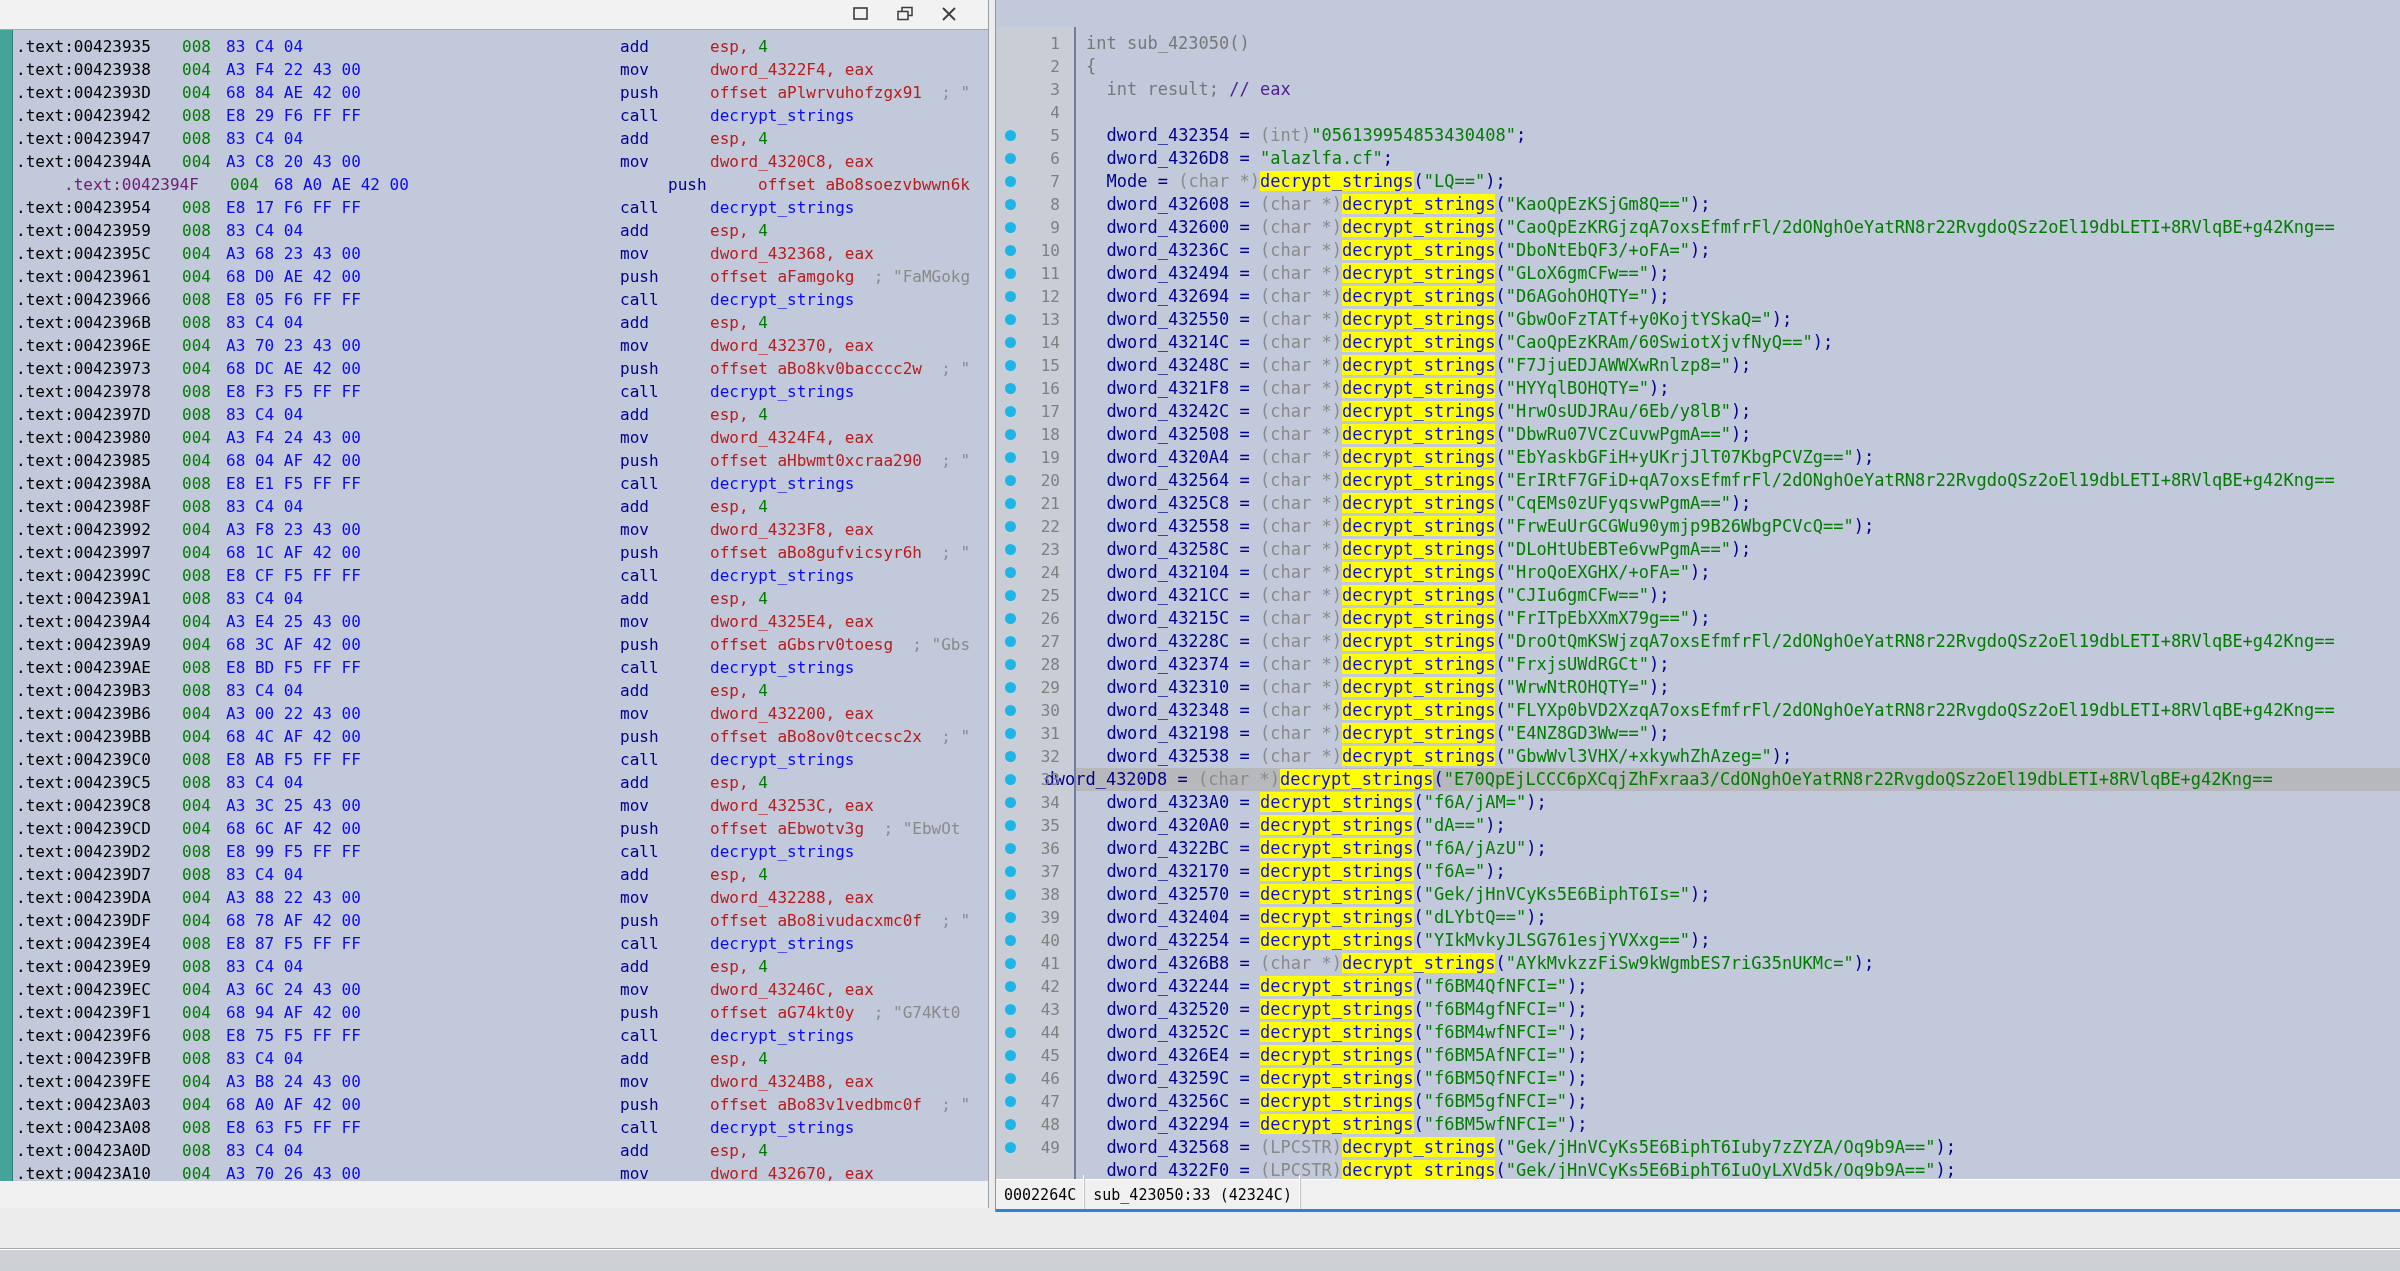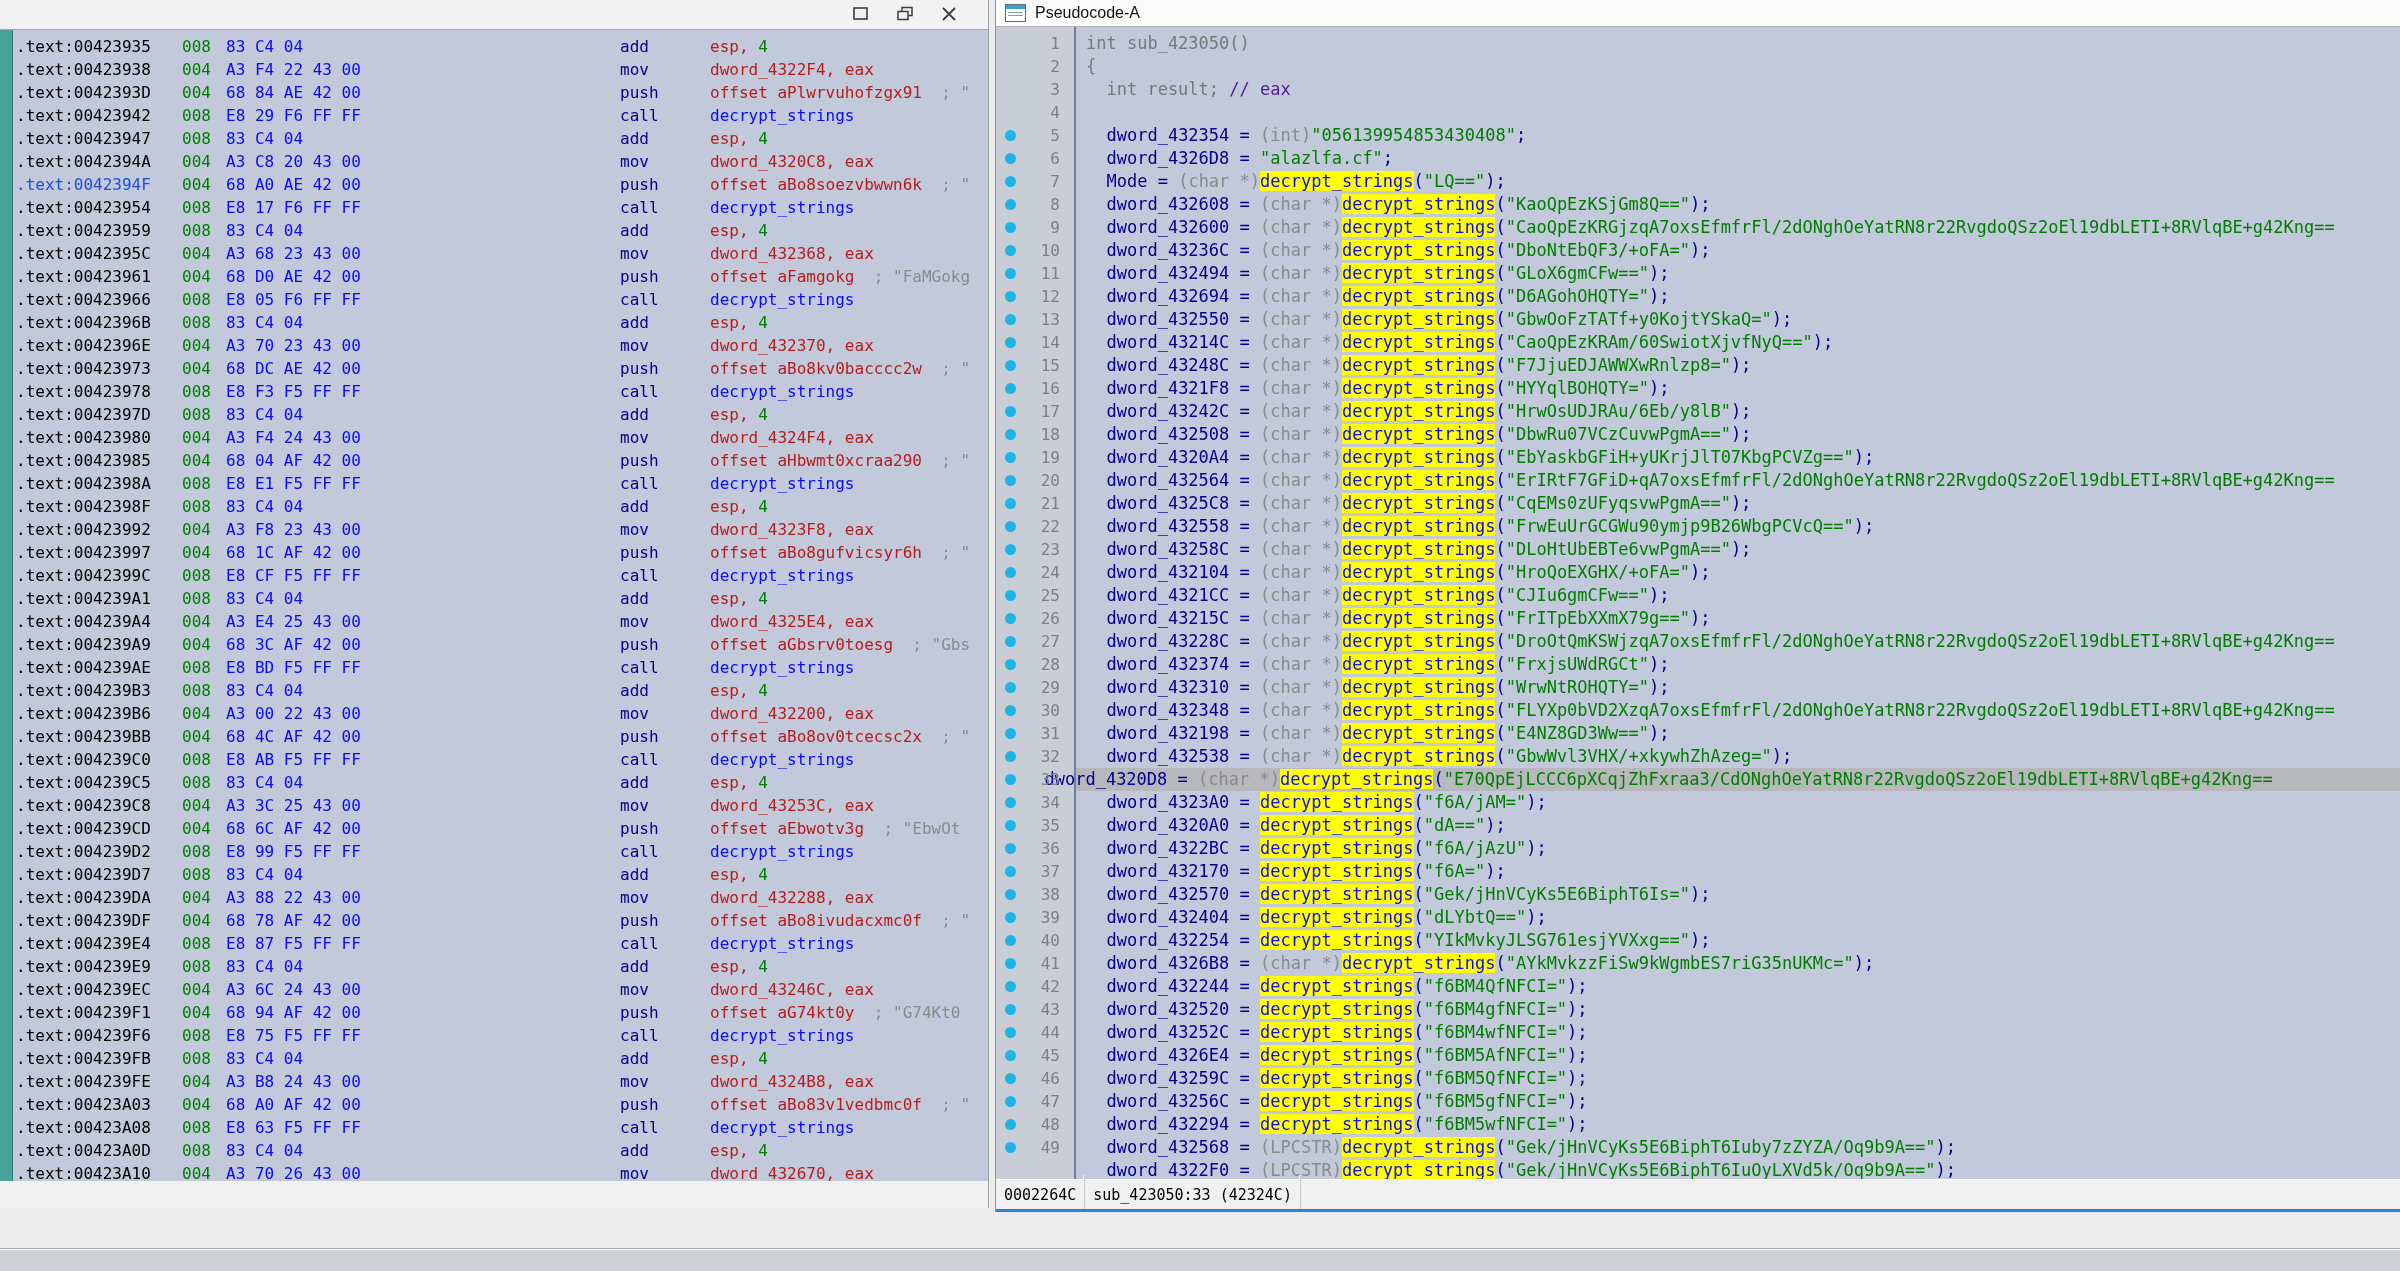--- a/index.html
+++ b/index.html
@@ -10,21 +10,21 @@
   
   #lwin{position:absolute;left:0;top:0;width:988px;height:1208px;background:#f1f1f1;border-right:1px solid #98a0a8;}
   #ltitle{position:absolute;left:0;top:0;right:0;height:29px;background:#f2f2f2;border-bottom:1px solid #a8a8a8;}
   #lbuttons{position:absolute;right:28px;top:4px;display:flex;gap:22px;}
   #lbuttons .wbtn{width:22px;height:20px;display:flex;align-items:center;justify-content:center;cursor:default;}
   #lbody{position:absolute;left:0;top:30px;right:0;bottom:27px;background:#c1c9da;overflow:hidden;}
   #navband{position:absolute;left:0;top:0;bottom:0;width:12px;background:#45a39a;border-right:1px solid #2f7d76;}
   #asm{position:absolute;left:16px;top:5px;right:0;bottom:0;font-size:16px;line-height:23px;white-space:pre;}
   .arow{height:23px;}
   .a-addr{display:inline-block;width:166px;color:#000000;}
-  .a-addr.hot{color:#1d4ed8;}
+  .a-addr.hot{color:#701a75;margin-left:48px;}
   .a-sp{display:inline-block;width:44px;color:#007d00;}
   .a-bytes{display:inline-block;width:394px;color:#0a0af0;}
   .a-mn{display:inline-block;width:90px;color:#00008e;}
   .a-op{color:#b91c1c;}
   .a-num{color:#007d00;}
   .a-call{color:#0a0af0;}
   .a-cmt{color:#8a8a8a;}
   #lstatus{position:absolute;left:0;bottom:0;right:0;height:27px;background:#f0f0f0;border-top:1px solid #ffffff;font-size:15px;display:flex;align-items:center;}
   .scell{height:21px;border:1px solid;border-color:#9b9b9b #ffffff #ffffff #9b9b9b;display:flex;align-items:center;padding:0 4px;color:#000;}
   #lstatus .scell.first{width:84px;margin-left:-2px;}
@@ -82,24 +82,20 @@
       </span>
     </div>
   </div>
   <div id="lbody">
     <div id="navband"></div>
     <div id="asm"><div class="arow"><span class="a-addr">.text:00423935</span><span class="a-sp">008</span><span class="a-bytes">83 C4 04</span><span class="a-mn">add</span><span class="a-op">esp, </span><span class="a-num">4</span></div><div class="arow"><span class="a-addr">.text:00423938</span><span class="a-sp">004</span><span class="a-bytes">A3 F4 22 43 00</span><span class="a-mn">mov</span><span class="a-op">dword_4322F4, eax</span></div><div class="arow"><span class="a-addr">.text:0042393D</span><span class="a-sp">004</span><span class="a-bytes">68 84 AE 42 00</span><span class="a-mn">push</span><span class="a-op">offset aPlwrvuhofzgx91</span><span class="a-cmt">  ; "</span></div><div class="arow"><span class="a-addr">.text:00423942</span><span class="a-sp">008</span><span class="a-bytes">E8 29 F6 FF FF</span><span class="a-mn">call</span><span class="a-call">decrypt_strings</span></div><div class="arow"><span class="a-addr">.text:00423947</span><span class="a-sp">008</span><span class="a-bytes">83 C4 04</span><span class="a-mn">add</span><span class="a-op">esp, </span><span class="a-num">4</span></div><div class="arow"><span class="a-addr">.text:0042394A</span><span class="a-sp">004</span><span class="a-bytes">A3 C8 20 43 00</span><span class="a-mn">mov</span><span class="a-op">dword_4320C8, eax</span></div><div class="arow"><span class="a-addr hot">.text:0042394F</span><span class="a-sp">004</span><span class="a-bytes">68 A0 AE 42 00</span><span class="a-mn">push</span><span class="a-op">offset aBo8soezvbwwn6k</span><span class="a-cmt">  ; "</span></div><div class="arow"><span class="a-addr">.text:00423954</span><span class="a-sp">008</span><span class="a-bytes">E8 17 F6 FF FF</span><span class="a-mn">call</span><span class="a-call">decrypt_strings</span></div><div class="arow"><span class="a-addr">.text:00423959</span><span class="a-sp">008</span><span class="a-bytes">83 C4 04</span><span class="a-mn">add</span><span class="a-op">esp, </span><span class="a-num">4</span></div><div class="arow"><span class="a-addr">.text:0042395C</span><span class="a-sp">004</span><span class="a-bytes">A3 68 23 43 00</span><span class="a-mn">mov</span><span class="a-op">dword_432368, eax</span></div><div class="arow"><span class="a-addr">.text:00423961</span><span class="a-sp">004</span><span class="a-bytes">68 D0 AE 42 00</span><span class="a-mn">push</span><span class="a-op">offset aFamgokg</span><span class="a-cmt">  ; "FaMGokg</span></div><div class="arow"><span class="a-addr">.text:00423966</span><span class="a-sp">008</span><span class="a-bytes">E8 05 F6 FF FF</span><span class="a-mn">call</span><span class="a-call">decrypt_strings</span></div><div class="arow"><span class="a-addr">.text:0042396B</span><span class="a-sp">008</span><span class="a-bytes">83 C4 04</span><span class="a-mn">add</span><span class="a-op">esp, </span><span class="a-num">4</span></div><div class="arow"><span class="a-addr">.text:0042396E</span><span class="a-sp">004</span><span class="a-bytes">A3 70 23 43 00</span><span class="a-mn">mov</span><span class="a-op">dword_432370, eax</span></div><div class="arow"><span class="a-addr">.text:00423973</span><span class="a-sp">004</span><span class="a-bytes">68 DC AE 42 00</span><span class="a-mn">push</span><span class="a-op">offset aBo8kv0bacccc2w</span><span class="a-cmt">  ; "</span></div><div class="arow"><span class="a-addr">.text:00423978</span><span class="a-sp">008</span><span class="a-bytes">E8 F3 F5 FF FF</span><span class="a-mn">call</span><span class="a-call">decrypt_strings</span></div><div class="arow"><span class="a-addr">.text:0042397D</span><span class="a-sp">008</span><span class="a-bytes">83 C4 04</span><span class="a-mn">add</span><span class="a-op">esp, </span><span class="a-num">4</span></div><div class="arow"><span class="a-addr">.text:00423980</span><span class="a-sp">004</span><span class="a-bytes">A3 F4 24 43 00</span><span class="a-mn">mov</span><span class="a-op">dword_4324F4, eax</span></div><div class="arow"><span class="a-addr">.text:00423985</span><span class="a-sp">004</span><span class="a-bytes">68 04 AF 42 00</span><span class="a-mn">push</span><span class="a-op">offset aHbwmt0xcraa290</span><span class="a-cmt">  ; "</span></div><div class="arow"><span class="a-addr">.text:0042398A</span><span class="a-sp">008</span><span class="a-bytes">E8 E1 F5 FF FF</span><span class="a-mn">call</span><span class="a-call">decrypt_strings</span></div><div class="arow"><span class="a-addr">.text:0042398F</span><span class="a-sp">008</span><span class="a-bytes">83 C4 04</span><span class="a-mn">add</span><span class="a-op">esp, </span><span class="a-num">4</span></div><div class="arow"><span class="a-addr">.text:00423992</span><span class="a-sp">004</span><span class="a-bytes">A3 F8 23 43 00</span><span class="a-mn">mov</span><span class="a-op">dword_4323F8, eax</span></div><div class="arow"><span class="a-addr">.text:00423997</span><span class="a-sp">004</span><span class="a-bytes">68 1C AF 42 00</span><span class="a-mn">push</span><span class="a-op">offset aBo8gufvicsyr6h</span><span class="a-cmt">  ; "</span></div><div class="arow"><span class="a-addr">.text:0042399C</span><span class="a-sp">008</span><span class="a-bytes">E8 CF F5 FF FF</span><span class="a-mn">call</span><span class="a-call">decrypt_strings</span></div><div class="arow"><span class="a-addr">.text:004239A1</span><span class="a-sp">008</span><span class="a-bytes">83 C4 04</span><span class="a-mn">add</span><span class="a-op">esp, </span><span class="a-num">4</span></div><div class="arow"><span class="a-addr">.text:004239A4</span><span class="a-sp">004</span><span class="a-bytes">A3 E4 25 43 00</span><span class="a-mn">mov</span><span class="a-op">dword_4325E4, eax</span></div><div class="arow"><span class="a-addr">.text:004239A9</span><span class="a-sp">004</span><span class="a-bytes">68 3C AF 42 00</span><span class="a-mn">push</span><span class="a-op">offset aGbsrv0toesg</span><span class="a-cmt">  ; "Gbs</span></div><div class="arow"><span class="a-addr">.text:004239AE</span><span class="a-sp">008</span><span class="a-bytes">E8 BD F5 FF FF</span><span class="a-mn">call</span><span class="a-call">decrypt_strings</span></div><div class="arow"><span class="a-addr">.text:004239B3</span><span class="a-sp">008</span><span class="a-bytes">83 C4 04</span><span class="a-mn">add</span><span class="a-op">esp, </span><span class="a-num">4</span></div><div class="arow"><span class="a-addr">.text:004239B6</span><span class="a-sp">004</span><span class="a-bytes">A3 00 22 43 00</span><span class="a-mn">mov</span><span class="a-op">dword_432200, eax</span></div><div class="arow"><span class="a-addr">.text:004239BB</span><span class="a-sp">004</span><span class="a-bytes">68 4C AF 42 00</span><span class="a-mn">push</span><span class="a-op">offset aBo8ov0tcecsc2x</span><span class="a-cmt">  ; "</span></div><div class="arow"><span class="a-addr">.text:004239C0</span><span class="a-sp">008</span><span class="a-bytes">E8 AB F5 FF FF</span><span class="a-mn">call</span><span class="a-call">decrypt_strings</span></div><div class="arow"><span class="a-addr">.text:004239C5</span><span class="a-sp">008</span><span class="a-bytes">83 C4 04</span><span class="a-mn">add</span><span class="a-op">esp, </span><span class="a-num">4</span></div><div class="arow"><span class="a-addr">.text:004239C8</span><span class="a-sp">004</span><span class="a-bytes">A3 3C 25 43 00</span><span class="a-mn">mov</span><span class="a-op">dword_43253C, eax</span></div><div class="arow"><span class="a-addr">.text:004239CD</span><span class="a-sp">004</span><span class="a-bytes">68 6C AF 42 00</span><span class="a-mn">push</span><span class="a-op">offset aEbwotv3g</span><span class="a-cmt">  ; "EbwOt</span></div><div class="arow"><span class="a-addr">.text:004239D2</span><span class="a-sp">008</span><span class="a-bytes">E8 99 F5 FF FF</span><span class="a-mn">call</span><span class="a-call">decrypt_strings</span></div><div class="arow"><span class="a-addr">.text:004239D7</span><span class="a-sp">008</span><span class="a-bytes">83 C4 04</span><span class="a-mn">add</span><span class="a-op">esp, </span><span class="a-num">4</span></div><div class="arow"><span class="a-addr">.text:004239DA</span><span class="a-sp">004</span><span class="a-bytes">A3 88 22 43 00</span><span class="a-mn">mov</span><span class="a-op">dword_432288, eax</span></div><div class="arow"><span class="a-addr">.text:004239DF</span><span class="a-sp">004</span><span class="a-bytes">68 78 AF 42 00</span><span class="a-mn">push</span><span class="a-op">offset aBo8ivudacxmc0f</span><span class="a-cmt">  ; "</span></div><div class="arow"><span class="a-addr">.text:004239E4</span><span class="a-sp">008</span><span class="a-bytes">E8 87 F5 FF FF</span><span class="a-mn">call</span><span class="a-call">decrypt_strings</span></div><div class="arow"><span class="a-addr">.text:004239E9</span><span class="a-sp">008</span><span class="a-bytes">83 C4 04</span><span class="a-mn">add</span><span class="a-op">esp, </span><span class="a-num">4</span></div><div class="arow"><span class="a-addr">.text:004239EC</span><span class="a-sp">004</span><span class="a-bytes">A3 6C 24 43 00</span><span class="a-mn">mov</span><span class="a-op">dword_43246C, eax</span></div><div class="arow"><span class="a-addr">.text:004239F1</span><span class="a-sp">004</span><span class="a-bytes">68 94 AF 42 00</span><span class="a-mn">push</span><span class="a-op">offset aG74kt0y</span><span class="a-cmt">  ; "G74Kt0</span></div><div class="arow"><span class="a-addr">.text:004239F6</span><span class="a-sp">008</span><span class="a-bytes">E8 75 F5 FF FF</span><span class="a-mn">call</span><span class="a-call">decrypt_strings</span></div><div class="arow"><span class="a-addr">.text:004239FB</span><span class="a-sp">008</span><span class="a-bytes">83 C4 04</span><span class="a-mn">add</span><span class="a-op">esp, </span><span class="a-num">4</span></div><div class="arow"><span class="a-addr">.text:004239FE</span><span class="a-sp">004</span><span class="a-bytes">A3 B8 24 43 00</span><span class="a-mn">mov</span><span class="a-op">dword_4324B8, eax</span></div><div class="arow"><span class="a-addr">.text:00423A03</span><span class="a-sp">004</span><span class="a-bytes">68 A0 AF 42 00</span><span class="a-mn">push</span><span class="a-op">offset aBo83v1vedbmc0f</span><span class="a-cmt">  ; "</span></div><div class="arow"><span class="a-addr">.text:00423A08</span><span class="a-sp">008</span><span class="a-bytes">E8 63 F5 FF FF</span><span class="a-mn">call</span><span class="a-call">decrypt_strings</span></div><div class="arow"><span class="a-addr">.text:00423A0D</span><span class="a-sp">008</span><span class="a-bytes">83 C4 04</span><span class="a-mn">add</span><span class="a-op">esp, </span><span class="a-num">4</span></div><div class="arow"><span class="a-addr">.text:00423A10</span><span class="a-sp">004</span><span class="a-bytes">A3 70 26 43 00</span><span class="a-mn">mov</span><span class="a-op">dword_432670, eax</span></div></div>
   </div>
 </div>
 
 <div id="rwin">
-  <div id="rtitle">
-    <span class="picon"></span>
-    <span>Pseudocode-A</span>
-  </div>
   <div id="rbody">
     <div id="gutter"></div>
     <div id="code"><div class="cline"><span class="lnum">1</span><span class="ltext"><span class="cg">int sub_423050()</span></span></div><div class="cline"><span class="lnum">2</span><span class="ltext"><span class="cg">{</span></span></div><div class="cline"><span class="lnum">3</span><span class="ltext"><span class="cg">  int result; </span><span class="cm2">// eax</span></span></div><div class="cline"><span class="lnum">4</span><span class="ltext"></span></div><div class="cline"><span class="dot"></span><span class="lnum">5</span><span class="ltext"><span class="cp">  </span><span class="cv">dword_432354</span><span class="cp"> = </span><span class="cc">(int)</span><span class="cs">"056139954853430408"</span><span class="cp">;</span></span></div><div class="cline"><span class="dot"></span><span class="lnum">6</span><span class="ltext"><span class="cp">  </span><span class="cv">dword_4326D8</span><span class="cp"> = </span><span class="cs">"alazlfa.cf"</span><span class="cp">;</span></span></div><div class="cline"><span class="dot"></span><span class="lnum">7</span><span class="ltext"><span class="cp">  </span><span class="cv">Mode</span><span class="cp"> = </span><span class="cc">(char *)</span><span class="cf">decrypt_strings</span><span class="cp">(</span><span class="cs">"LQ=="</span><span class="cp">);</span></span></div><div class="cline"><span class="dot"></span><span class="lnum">8</span><span class="ltext"><span class="cp">  </span><span class="cv">dword_432608</span><span class="cp"> = </span><span class="cc">(char *)</span><span class="cf">decrypt_strings</span><span class="cp">(</span><span class="cs">"KaoQpEzKSjGm8Q=="</span><span class="cp">);</span></span></div><div class="cline"><span class="dot"></span><span class="lnum">9</span><span class="ltext"><span class="cp">  </span><span class="cv">dword_432600</span><span class="cp"> = </span><span class="cc">(char *)</span><span class="cf">decrypt_strings</span><span class="cp">(</span><span class="cs">"CaoQpEzKRGjzqA7oxsEfmfrFl/2dONghOeYatRN8r22RvgdoQSz2oEl19dbLETI+8RVlqBE+g42Kng==</span></span></div><div class="cline"><span class="dot"></span><span class="lnum">10</span><span class="ltext"><span class="cp">  </span><span class="cv">dword_43236C</span><span class="cp"> = </span><span class="cc">(char *)</span><span class="cf">decrypt_strings</span><span class="cp">(</span><span class="cs">"DboNtEbQF3/+oFA="</span><span class="cp">);</span></span></div><div class="cline"><span class="dot"></span><span class="lnum">11</span><span class="ltext"><span class="cp">  </span><span class="cv">dword_432494</span><span class="cp"> = </span><span class="cc">(char *)</span><span class="cf">decrypt_strings</span><span class="cp">(</span><span class="cs">"GLoX6gmCFw=="</span><span class="cp">);</span></span></div><div class="cline"><span class="dot"></span><span class="lnum">12</span><span class="ltext"><span class="cp">  </span><span class="cv">dword_432694</span><span class="cp"> = </span><span class="cc">(char *)</span><span class="cf">decrypt_strings</span><span class="cp">(</span><span class="cs">"D6AGohOHQTY="</span><span class="cp">);</span></span></div><div class="cline"><span class="dot"></span><span class="lnum">13</span><span class="ltext"><span class="cp">  </span><span class="cv">dword_432550</span><span class="cp"> = </span><span class="cc">(char *)</span><span class="cf">decrypt_strings</span><span class="cp">(</span><span class="cs">"GbwOoFzTATf+y0KojtYSkaQ="</span><span class="cp">);</span></span></div><div class="cline"><span class="dot"></span><span class="lnum">14</span><span class="ltext"><span class="cp">  </span><span class="cv">dword_43214C</span><span class="cp"> = </span><span class="cc">(char *)</span><span class="cf">decrypt_strings</span><span class="cp">(</span><span class="cs">"CaoQpEzKRAm/60SwiotXjvfNyQ=="</span><span class="cp">);</span></span></div><div class="cline"><span class="dot"></span><span class="lnum">15</span><span class="ltext"><span class="cp">  </span><span class="cv">dword_43248C</span><span class="cp"> = </span><span class="cc">(char *)</span><span class="cf">decrypt_strings</span><span class="cp">(</span><span class="cs">"F7JjuEDJAWWXwRnlzp8="</span><span class="cp">);</span></span></div><div class="cline"><span class="dot"></span><span class="lnum">16</span><span class="ltext"><span class="cp">  </span><span class="cv">dword_4321F8</span><span class="cp"> = </span><span class="cc">(char *)</span><span class="cf">decrypt_strings</span><span class="cp">(</span><span class="cs">"HYYqlBOHQTY="</span><span class="cp">);</span></span></div><div class="cline"><span class="dot"></span><span class="lnum">17</span><span class="ltext"><span class="cp">  </span><span class="cv">dword_43242C</span><span class="cp"> = </span><span class="cc">(char *)</span><span class="cf">decrypt_strings</span><span class="cp">(</span><span class="cs">"HrwOsUDJRAu/6Eb/y8lB"</span><span class="cp">);</span></span></div><div class="cline"><span class="dot"></span><span class="lnum">18</span><span class="ltext"><span class="cp">  </span><span class="cv">dword_432508</span><span class="cp"> = </span><span class="cc">(char *)</span><span class="cf">decrypt_strings</span><span class="cp">(</span><span class="cs">"DbwRu07VCzCuvwPgmA=="</span><span class="cp">);</span></span></div><div class="cline"><span class="dot"></span><span class="lnum">19</span><span class="ltext"><span class="cp">  </span><span class="cv">dword_4320A4</span><span class="cp"> = </span><span class="cc">(char *)</span><span class="cf">decrypt_strings</span><span class="cp">(</span><span class="cs">"EbYaskbGFiH+yUKrjJlT07KbgPCVZg=="</span><span class="cp">);</span></span></div><div class="cline"><span class="dot"></span><span class="lnum">20</span><span class="ltext"><span class="cp">  </span><span class="cv">dword_432564</span><span class="cp"> = </span><span class="cc">(char *)</span><span class="cf">decrypt_strings</span><span class="cp">(</span><span class="cs">"ErIRtF7GFiD+qA7oxsEfmfrFl/2dONghOeYatRN8r22RvgdoQSz2oEl19dbLETI+8RVlqBE+g42Kng==</span></span></div><div class="cline"><span class="dot"></span><span class="lnum">21</span><span class="ltext"><span class="cp">  </span><span class="cv">dword_4325C8</span><span class="cp"> = </span><span class="cc">(char *)</span><span class="cf">decrypt_strings</span><span class="cp">(</span><span class="cs">"CqEMs0zUFyqsvwPgmA=="</span><span class="cp">);</span></span></div><div class="cline"><span class="dot"></span><span class="lnum">22</span><span class="ltext"><span class="cp">  </span><span class="cv">dword_432558</span><span class="cp"> = </span><span class="cc">(char *)</span><span class="cf">decrypt_strings</span><span class="cp">(</span><span class="cs">"FrwEuUrGCGWu90ymjp9B26WbgPCVcQ=="</span><span class="cp">);</span></span></div><div class="cline"><span class="dot"></span><span class="lnum">23</span><span class="ltext"><span class="cp">  </span><span class="cv">dword_43258C</span><span class="cp"> = </span><span class="cc">(char *)</span><span class="cf">decrypt_strings</span><span class="cp">(</span><span class="cs">"DLoHtUbEBTe6vwPgmA=="</span><span class="cp">);</span></span></div><div class="cline"><span class="dot"></span><span class="lnum">24</span><span class="ltext"><span class="cp">  </span><span class="cv">dword_432104</span><span class="cp"> = </span><span class="cc">(char *)</span><span class="cf">decrypt_strings</span><span class="cp">(</span><span class="cs">"HroQoEXGHX/+oFA="</span><span class="cp">);</span></span></div><div class="cline"><span class="dot"></span><span class="lnum">25</span><span class="ltext"><span class="cp">  </span><span class="cv">dword_4321CC</span><span class="cp"> = </span><span class="cc">(char *)</span><span class="cf">decrypt_strings</span><span class="cp">(</span><span class="cs">"CJIu6gmCFw=="</span><span class="cp">);</span></span></div><div class="cline"><span class="dot"></span><span class="lnum">26</span><span class="ltext"><span class="cp">  </span><span class="cv">dword_43215C</span><span class="cp"> = </span><span class="cc">(char *)</span><span class="cf">decrypt_strings</span><span class="cp">(</span><span class="cs">"FrITpEbXXmX79g=="</span><span class="cp">);</span></span></div><div class="cline"><span class="dot"></span><span class="lnum">27</span><span class="ltext"><span class="cp">  </span><span class="cv">dword_43228C</span><span class="cp"> = </span><span class="cc">(char *)</span><span class="cf">decrypt_strings</span><span class="cp">(</span><span class="cs">"DroOtQmKSWjzqA7oxsEfmfrFl/2dONghOeYatRN8r22RvgdoQSz2oEl19dbLETI+8RVlqBE+g42Kng==</span></span></div><div class="cline"><span class="dot"></span><span class="lnum">28</span><span class="ltext"><span class="cp">  </span><span class="cv">dword_432374</span><span class="cp"> = </span><span class="cc">(char *)</span><span class="cf">decrypt_strings</span><span class="cp">(</span><span class="cs">"FrxjsUWdRGCt"</span><span class="cp">);</span></span></div><div class="cline"><span class="dot"></span><span class="lnum">29</span><span class="ltext"><span class="cp">  </span><span class="cv">dword_432310</span><span class="cp"> = </span><span class="cc">(char *)</span><span class="cf">decrypt_strings</span><span class="cp">(</span><span class="cs">"WrwNtROHQTY="</span><span class="cp">);</span></span></div><div class="cline"><span class="dot"></span><span class="lnum">30</span><span class="ltext"><span class="cp">  </span><span class="cv">dword_432348</span><span class="cp"> = </span><span class="cc">(char *)</span><span class="cf">decrypt_strings</span><span class="cp">(</span><span class="cs">"FLYXp0bVD2XzqA7oxsEfmfrFl/2dONghOeYatRN8r22RvgdoQSz2oEl19dbLETI+8RVlqBE+g42Kng==</span></span></div><div class="cline"><span class="dot"></span><span class="lnum">31</span><span class="ltext"><span class="cp">  </span><span class="cv">dword_432198</span><span class="cp"> = </span><span class="cc">(char *)</span><span class="cf">decrypt_strings</span><span class="cp">(</span><span class="cs">"E4NZ8GD3Ww=="</span><span class="cp">);</span></span></div><div class="cline"><span class="dot"></span><span class="lnum">32</span><span class="ltext"><span class="cp">  </span><span class="cv">dword_432538</span><span class="cp"> = </span><span class="cc">(char *)</span><span class="cf">decrypt_strings</span><span class="cp">(</span><span class="cs">"GbwWvl3VHX/+xkywhZhAzeg="</span><span class="cp">);</span></span></div><div class="cline sel"><span class="dot"></span><span class="lnum">33</span><span class="ltext"><span class="cp">  </span><span class="cv">dword_4320D8</span><span class="cp"> = </span><span class="cc">(char *)</span><span class="cf">decrypt_strings</span><span class="cp">(</span><span class="cs">"E70QpEjLCCC6pXCqjZhFxraa3/CdONghOeYatRN8r22RvgdoQSz2oEl19dbLETI+8RVlqBE+g42Kng==</span></span></div><div class="cline"><span class="dot"></span><span class="lnum">34</span><span class="ltext"><span class="cp">  </span><span class="cv">dword_4323A0</span><span class="cp"> = </span><span class="cf">decrypt_strings</span><span class="cp">(</span><span class="cs">"f6A/jAM="</span><span class="cp">);</span></span></div><div class="cline"><span class="dot"></span><span class="lnum">35</span><span class="ltext"><span class="cp">  </span><span class="cv">dword_4320A0</span><span class="cp"> = </span><span class="cf">decrypt_strings</span><span class="cp">(</span><span class="cs">"dA=="</span><span class="cp">);</span></span></div><div class="cline"><span class="dot"></span><span class="lnum">36</span><span class="ltext"><span class="cp">  </span><span class="cv">dword_4322BC</span><span class="cp"> = </span><span class="cf">decrypt_strings</span><span class="cp">(</span><span class="cs">"f6A/jAzU"</span><span class="cp">);</span></span></div><div class="cline"><span class="dot"></span><span class="lnum">37</span><span class="ltext"><span class="cp">  </span><span class="cv">dword_432170</span><span class="cp"> = </span><span class="cf">decrypt_strings</span><span class="cp">(</span><span class="cs">"f6A="</span><span class="cp">);</span></span></div><div class="cline"><span class="dot"></span><span class="lnum">38</span><span class="ltext"><span class="cp">  </span><span class="cv">dword_432570</span><span class="cp"> = </span><span class="cf">decrypt_strings</span><span class="cp">(</span><span class="cs">"Gek/jHnVCyKs5E6BiphT6Is="</span><span class="cp">);</span></span></div><div class="cline"><span class="dot"></span><span class="lnum">39</span><span class="ltext"><span class="cp">  </span><span class="cv">dword_432404</span><span class="cp"> = </span><span class="cf">decrypt_strings</span><span class="cp">(</span><span class="cs">"dLYbtQ=="</span><span class="cp">);</span></span></div><div class="cline"><span class="dot"></span><span class="lnum">40</span><span class="ltext"><span class="cp">  </span><span class="cv">dword_432254</span><span class="cp"> = </span><span class="cf">decrypt_strings</span><span class="cp">(</span><span class="cs">"YIkMvkyJLSG761esjYVXxg=="</span><span class="cp">);</span></span></div><div class="cline"><span class="dot"></span><span class="lnum">41</span><span class="ltext"><span class="cp">  </span><span class="cv">dword_4326B8</span><span class="cp"> = </span><span class="cc">(char *)</span><span class="cf">decrypt_strings</span><span class="cp">(</span><span class="cs">"AYkMvkzzFiSw9kWgmbES7riG35nUKMc="</span><span class="cp">);</span></span></div><div class="cline"><span class="dot"></span><span class="lnum">42</span><span class="ltext"><span class="cp">  </span><span class="cv">dword_432244</span><span class="cp"> = </span><span class="cf">decrypt_strings</span><span class="cp">(</span><span class="cs">"f6BM4QfNFCI="</span><span class="cp">);</span></span></div><div class="cline"><span class="dot"></span><span class="lnum">43</span><span class="ltext"><span class="cp">  </span><span class="cv">dword_432520</span><span class="cp"> = </span><span class="cf">decrypt_strings</span><span class="cp">(</span><span class="cs">"f6BM4gfNFCI="</span><span class="cp">);</span></span></div><div class="cline"><span class="dot"></span><span class="lnum">44</span><span class="ltext"><span class="cp">  </span><span class="cv">dword_43252C</span><span class="cp"> = </span><span class="cf">decrypt_strings</span><span class="cp">(</span><span class="cs">"f6BM4wfNFCI="</span><span class="cp">);</span></span></div><div class="cline"><span class="dot"></span><span class="lnum">45</span><span class="ltext"><span class="cp">  </span><span class="cv">dword_4326E4</span><span class="cp"> = </span><span class="cf">decrypt_strings</span><span class="cp">(</span><span class="cs">"f6BM5AfNFCI="</span><span class="cp">);</span></span></div><div class="cline"><span class="dot"></span><span class="lnum">46</span><span class="ltext"><span class="cp">  </span><span class="cv">dword_43259C</span><span class="cp"> = </span><span class="cf">decrypt_strings</span><span class="cp">(</span><span class="cs">"f6BM5QfNFCI="</span><span class="cp">);</span></span></div><div class="cline"><span class="dot"></span><span class="lnum">47</span><span class="ltext"><span class="cp">  </span><span class="cv">dword_43256C</span><span class="cp"> = </span><span class="cf">decrypt_strings</span><span class="cp">(</span><span class="cs">"f6BM5gfNFCI="</span><span class="cp">);</span></span></div><div class="cline"><span class="dot"></span><span class="lnum">48</span><span class="ltext"><span class="cp">  </span><span class="cv">dword_432294</span><span class="cp"> = </span><span class="cf">decrypt_strings</span><span class="cp">(</span><span class="cs">"f6BM5wfNFCI="</span><span class="cp">);</span></span></div><div class="cline"><span class="dot"></span><span class="lnum">49</span><span class="ltext"><span class="cp">  </span><span class="cv">dword_432568</span><span class="cp"> = </span><span class="cc">(LPCSTR)</span><span class="cf">decrypt_strings</span><span class="cp">(</span><span class="cs">"Gek/jHnVCyKs5E6BiphT6Iuby7zZYZA/Oq9b9A=="</span><span class="cp">);</span></span></div><div class="cline"><span class="lnum"></span><span class="ltext"><span class="cp">  </span><span class="cv">dword_4322F0</span><span class="cp"> = </span><span class="cc">(LPCSTR)</span><span class="cf">decrypt_strings</span><span class="cp">(</span><span class="cs">"Gek/jHnVCyKs5E6BiphT6IuOyLXVd5k/Oq9b9A=="</span><span class="cp">);</span></span></div></div>
   </div>
   <div id="rstatus">
     <span class="rcell">0002264C</span>
     <span class="rcell">sub_423050:33 (42324C)</span>
   </div>
 </div>
 

